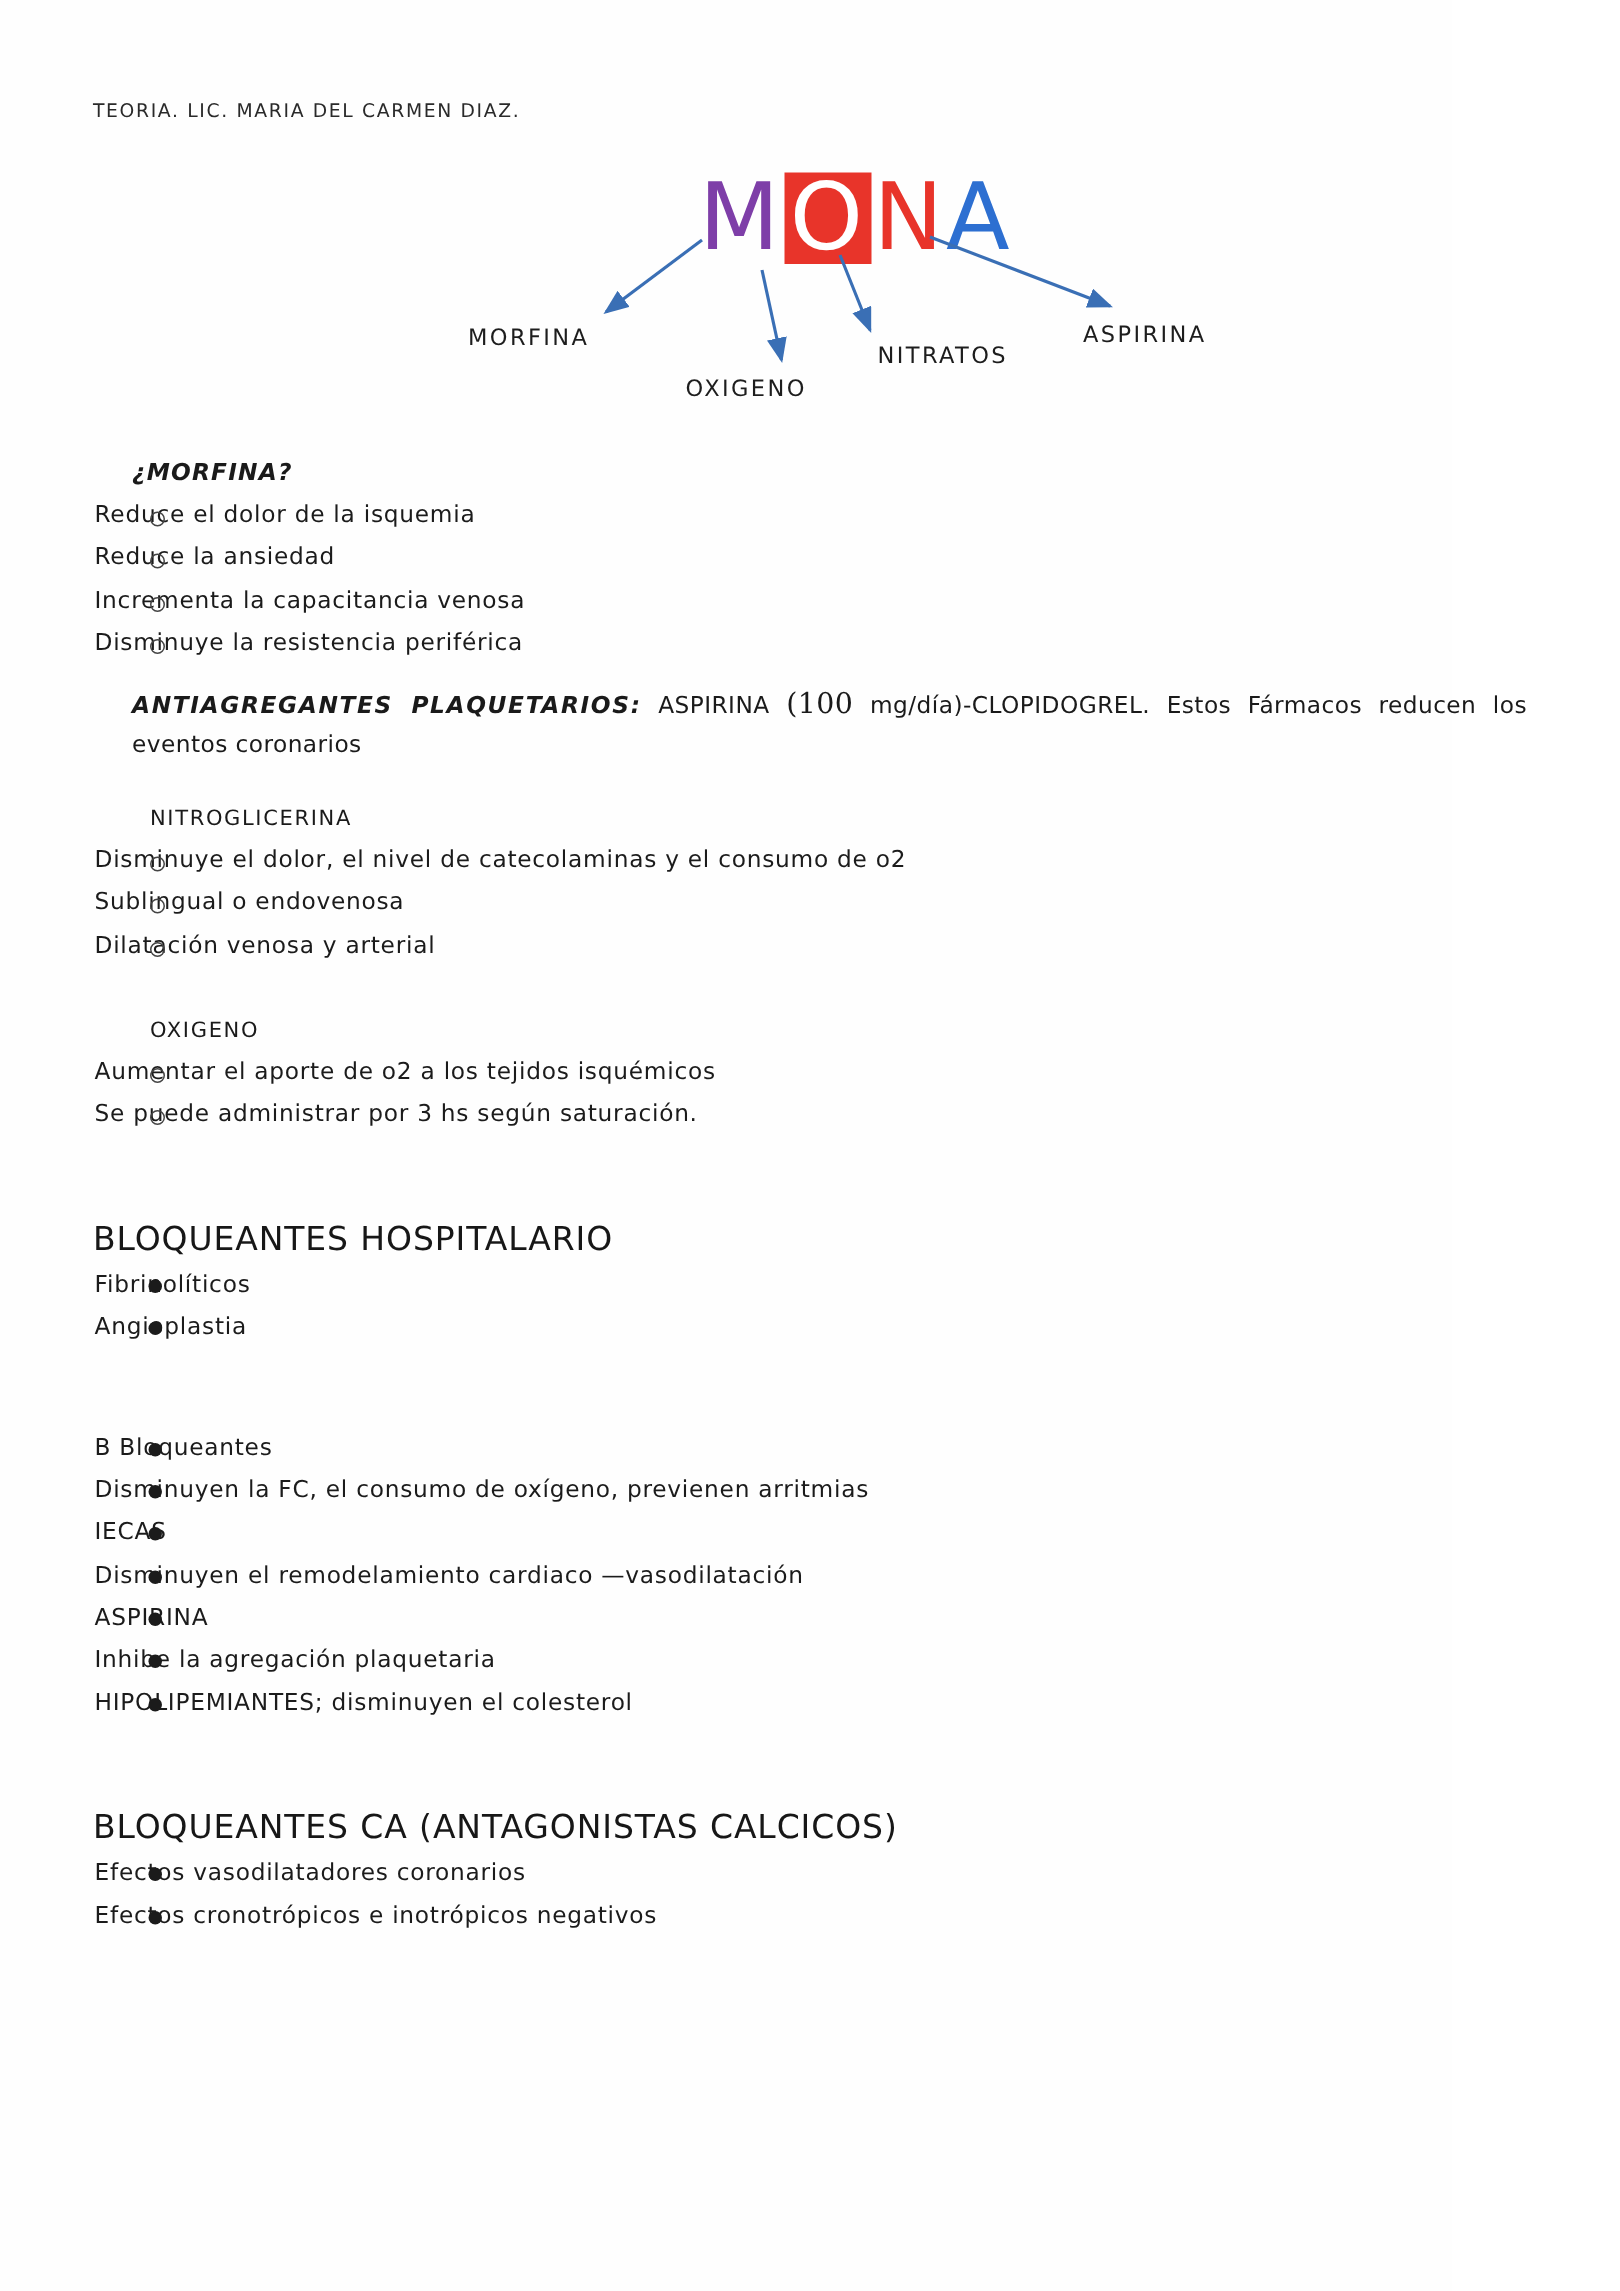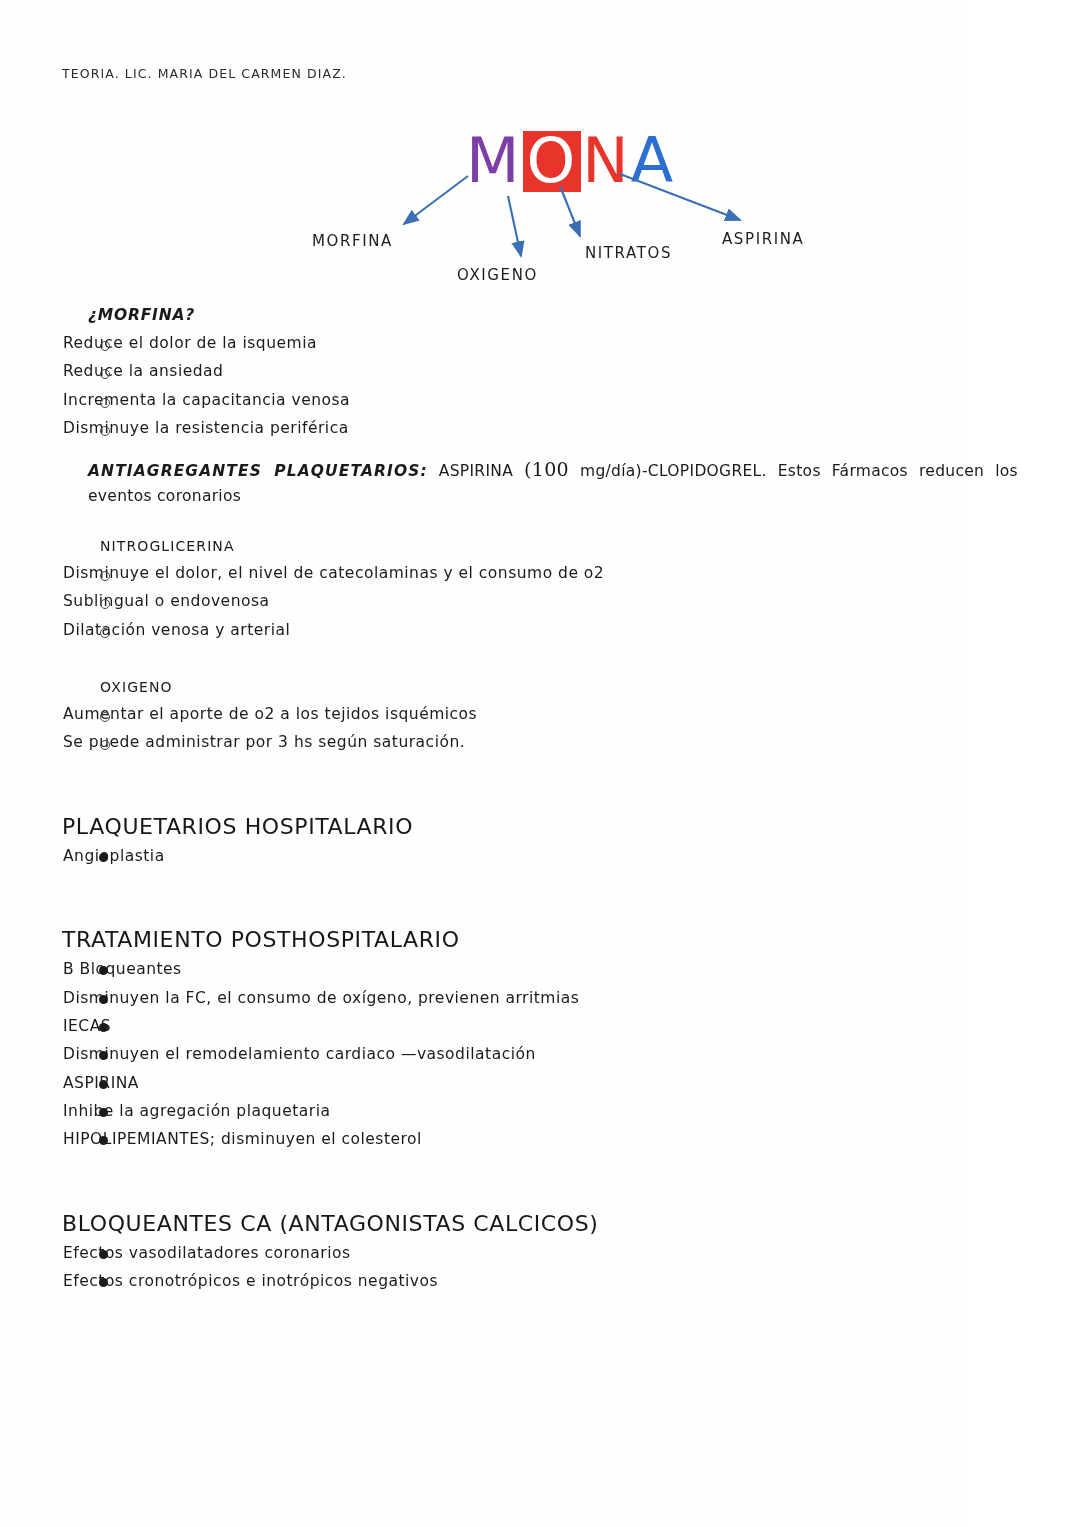--- a/index.html
+++ b/index.html
@@ -29,21 +29,21 @@
     left: 62px;
     font-size: 12.5px;
     letter-spacing: 1.1px;
     color: #2a2a2a;
     font-family: "DejaVu Sans", sans-serif;
   }
 
   
   .mona-block {
     position: absolute;
-    top: 124px;
+    top: 108px;
     left: 0;
     width: 1080px;
     height: 180px;
   }
   .mona-word {
     position: absolute;
     left: 466px;
     top: 6px;
     font-size: 62px;
     letter-spacing: 2px;
@@ -224,28 +224,28 @@
     <div class="spacer-sm"></div>
 
     <div class="sec-head-bold">OXIGENO</div>
     <ul class="hollow">
       <li>Aumentar el aporte de o2 a los tejidos isquémicos</li>
       <li>Se puede administrar por 3 hs según saturación.</li>
     </ul>
 
     <div class="spacer-lg"></div>
 
-    <div class="big-head">PLAQUETARIOS HOSPITALARIO</div>
+    <div class="big-head">BLOQUEANTES HOSPITALARIO</div>
     <ul class="solid">
+      <li>Fibrinolíticos</li>
       <li>Angioplastia</li>
     </ul>
 
     <div class="spacer-lg"></div>
 
-    <div class="big-head">TRATAMIENTO POSTHOSPITALARIO</div>
     <ul class="solid">
       <li>B Bloqueantes</li>
       <li>Disminuyen la FC, el consumo de oxígeno, previenen arritmias</li>
       <li>IECAS</li>
       <li>Disminuyen el remodelamiento cardiaco —vasodilatación</li>
       <li>ASPIRINA</li>
       <li>Inhibe la agregación plaquetaria</li>
       <li>HIPOLIPEMIANTES; disminuyen el colesterol</li>
     </ul>
 

